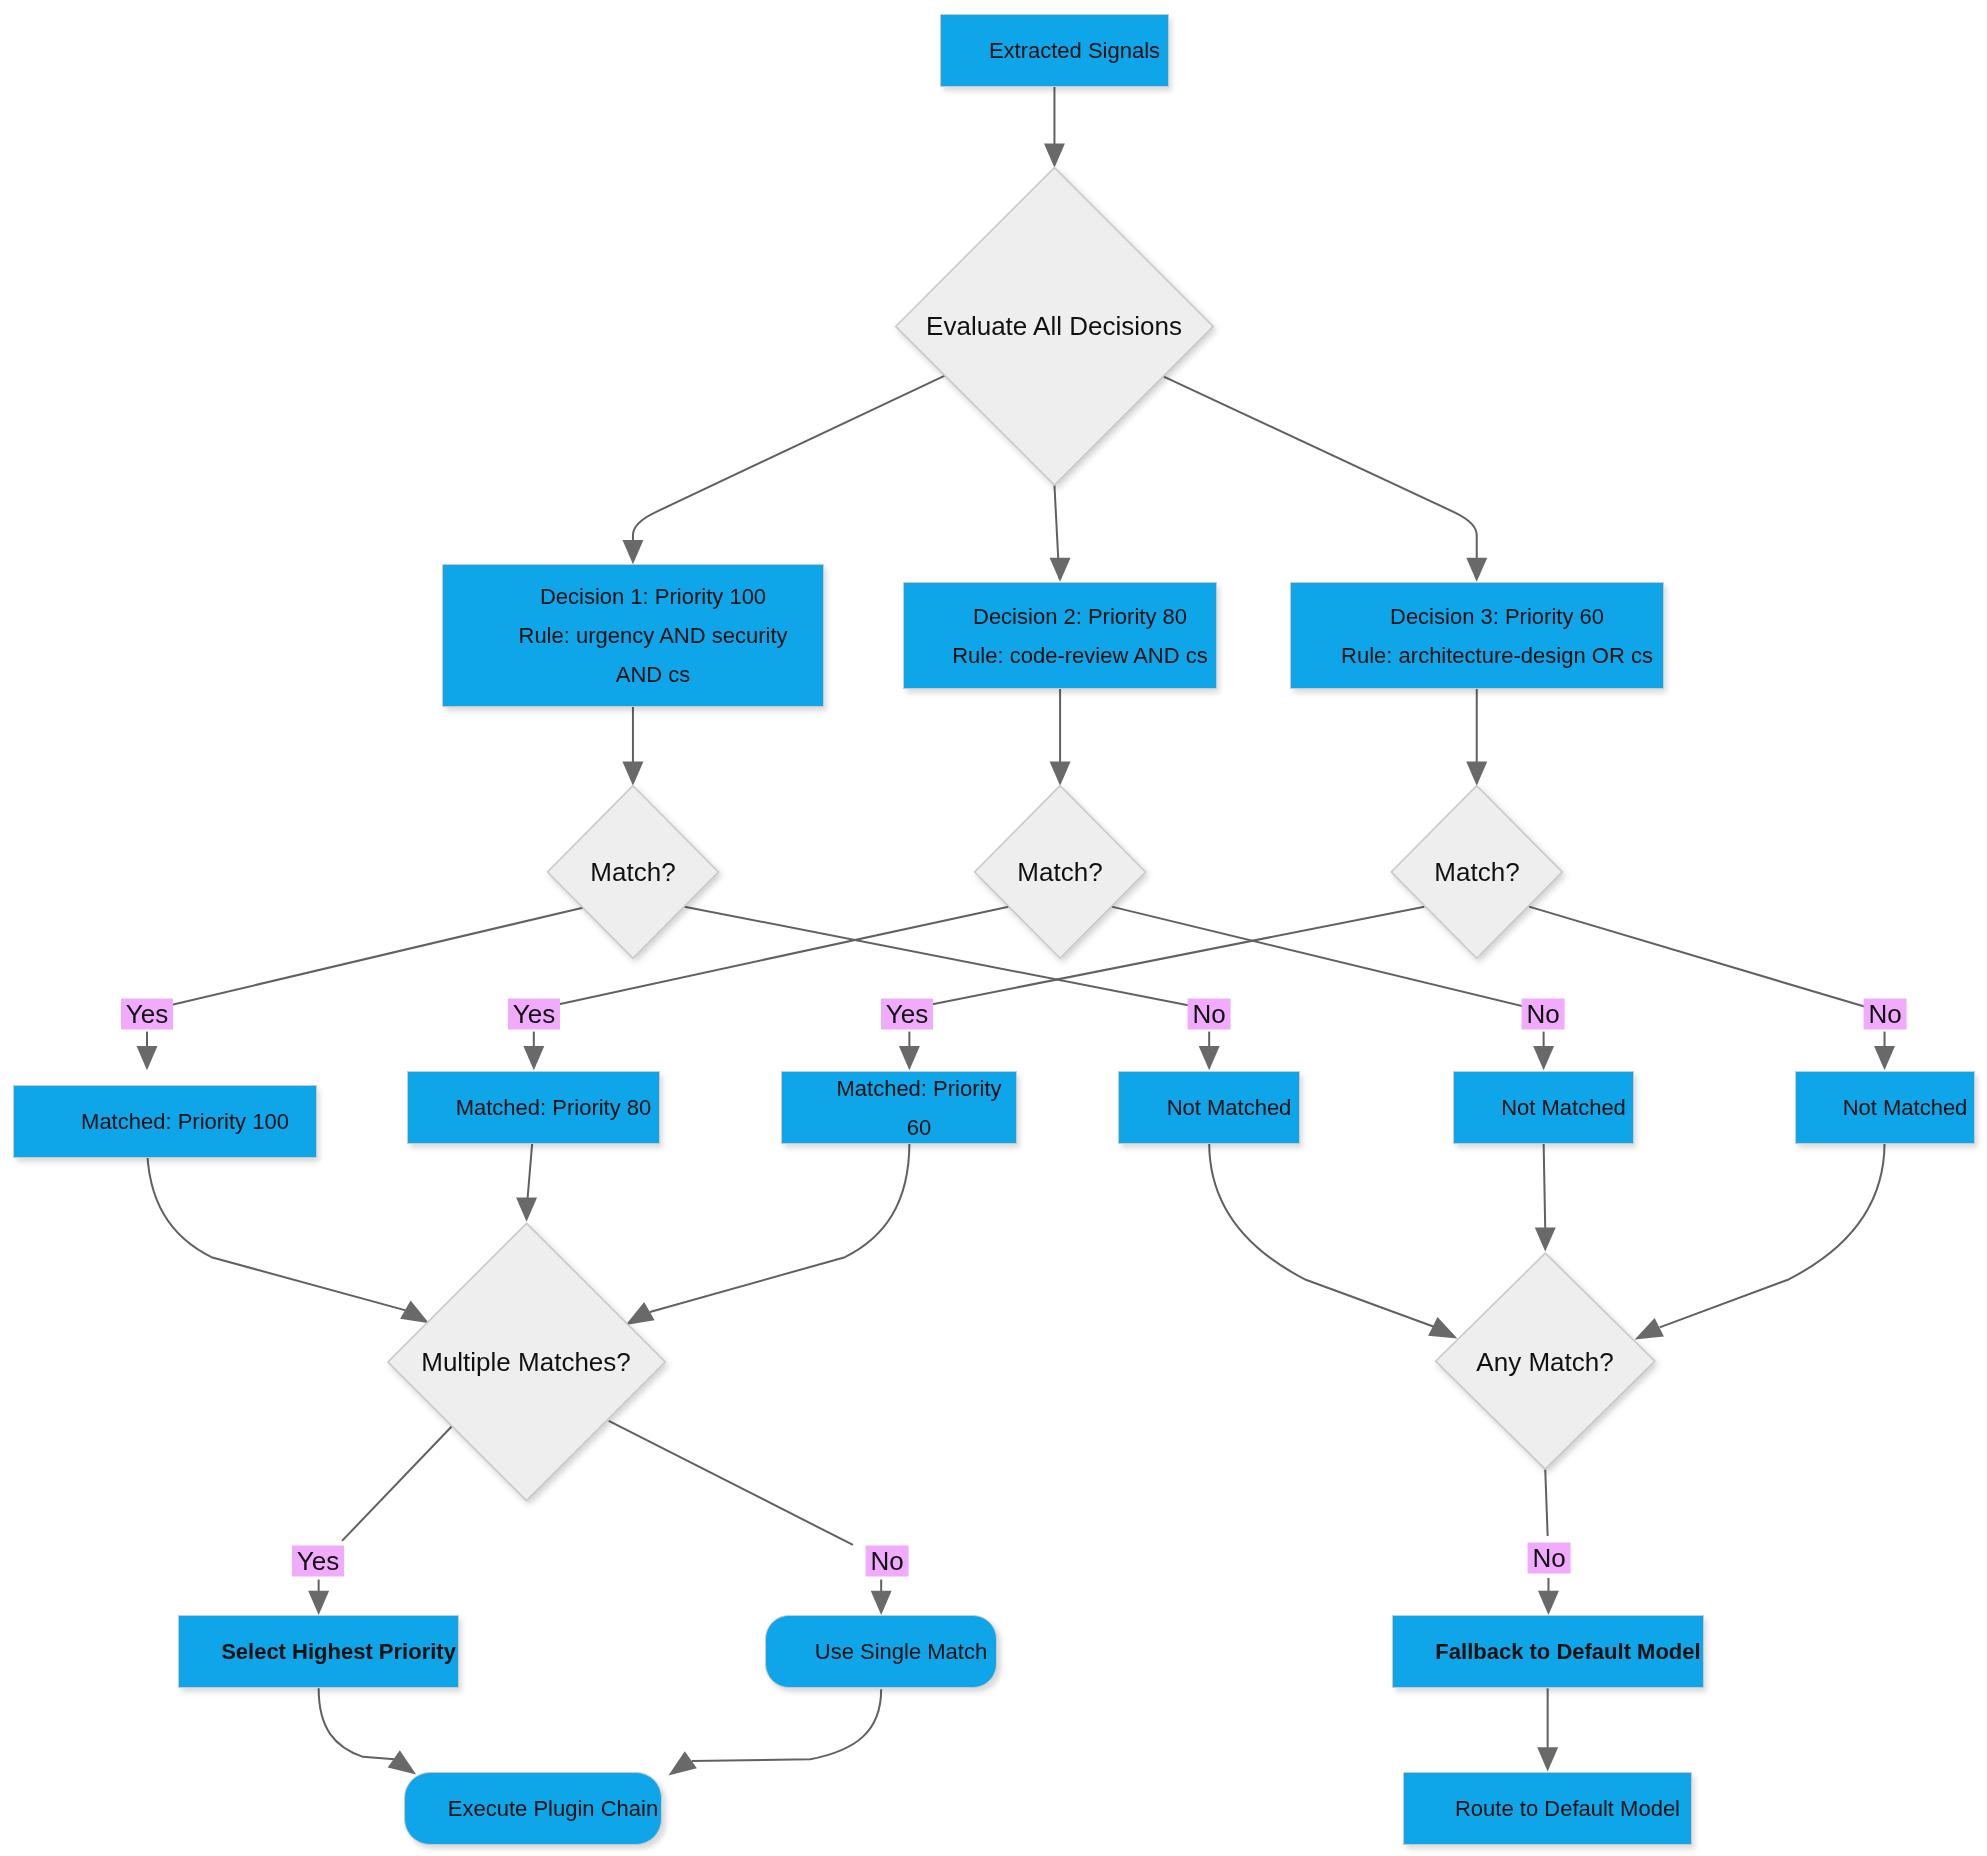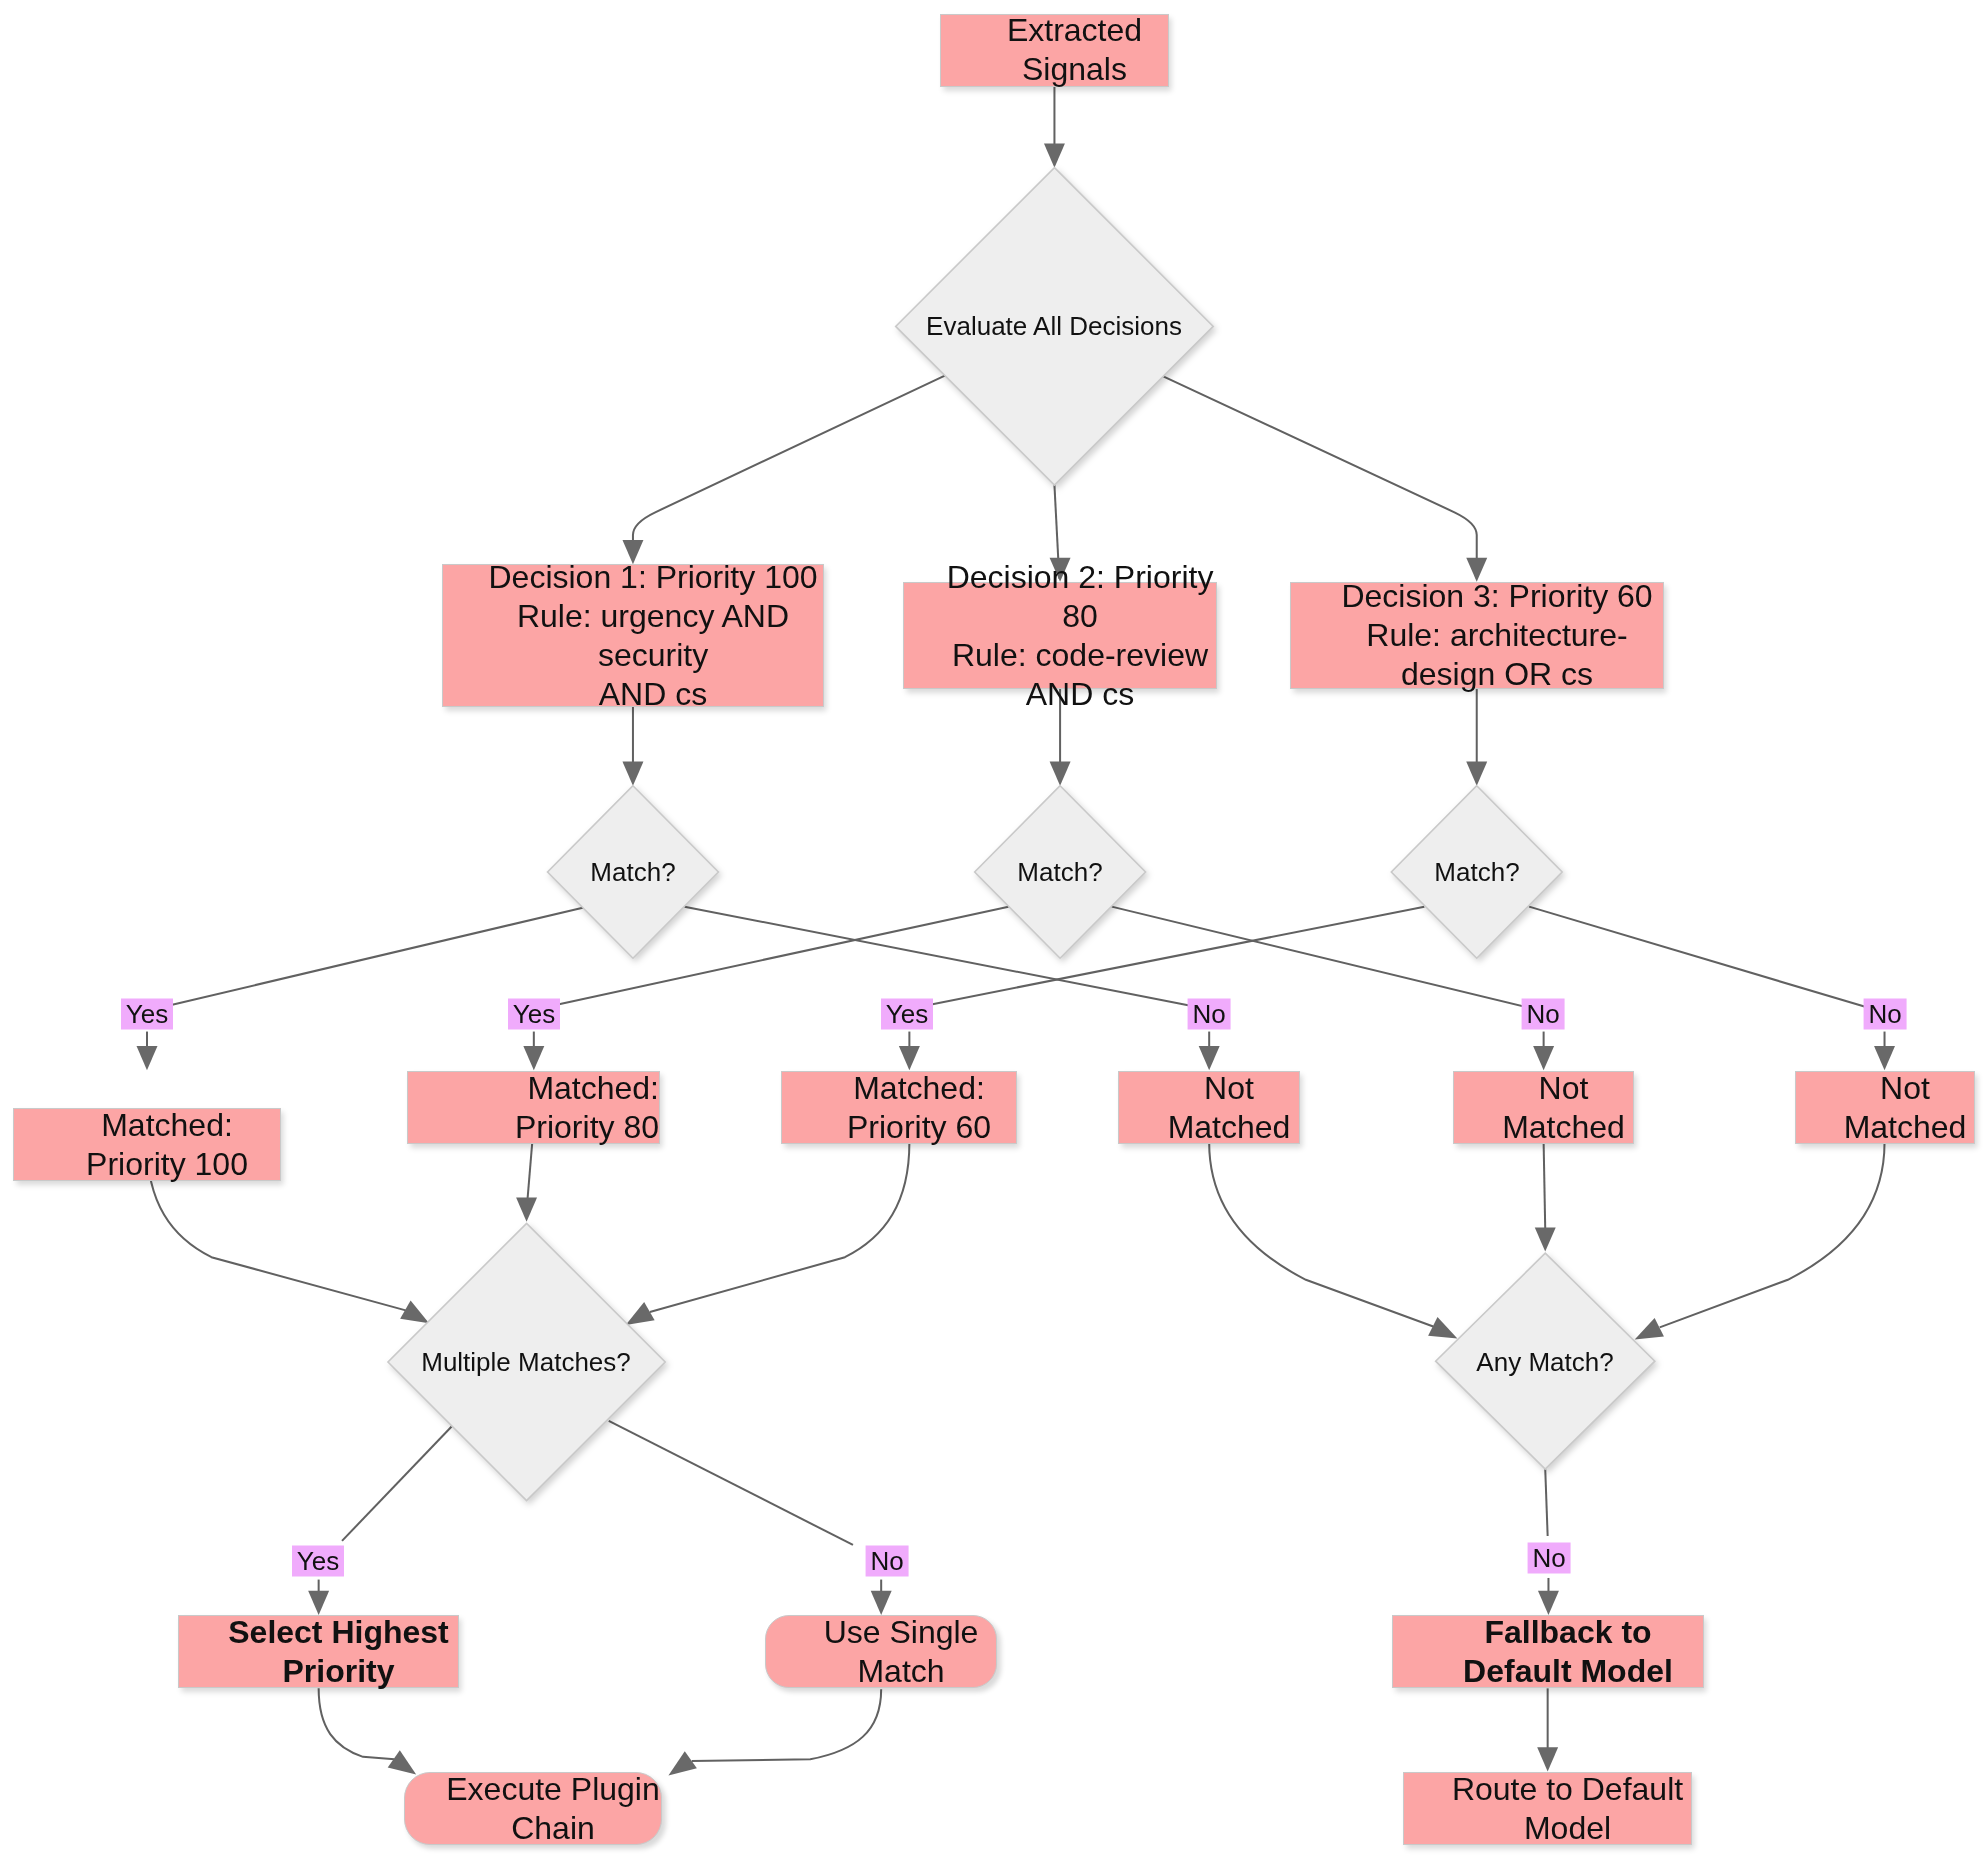--- a/index.html
+++ b/index.html
@@ -3,22 +3,22 @@
 <meta charset="utf-8">
 <style>
   html,body{margin:0;padding:0;background:#ffffff;}
   .canvas{position:relative;width:1988px;height:1856px;background:#ffffff;
           font-family:"Liberation Sans",sans-serif;color:#111111;overflow:hidden;}
   svg.layer{position:absolute;left:0;top:0;width:1988px;height:1856px;}
   .e{fill:none;stroke:#616161;stroke-width:2.5px;}
   .ah{fill:#696969;stroke:none;}
   .dshape{fill:#eeeeee;stroke:#c9c9c9;stroke-width:2px;filter:drop-shadow(3px 4px 4px rgba(0,0,0,.18));}
   .node{position:absolute;display:flex;align-items:center;justify-content:center;text-align:center;
-        background:#fca5a5;border:1.6px solid #c9c9c9;box-sizing:border-box;
-        box-shadow:3.2px 4px 5.6px rgba(0,0,0,.15);font-size:32px;line-height:39px;white-space:pre-line;padding-left:40px;}
+        background:#0ea5e9;border:1.6px solid #c9c9c9;box-sizing:border-box;
+        box-shadow:3.2px 4px 5.6px rgba(0,0,0,.15);font-size:22px;line-height:39px;white-space:pre-line;padding-left:40px;}
   .dlabel{position:absolute;transform:translate(-50%,-50%);font-size:26px;white-space:nowrap;}
   .elabel{position:absolute;transform:translate(-50%,-50%);font-size:26px;background:#f0abfc;padding:0 4.8px;}
 </style>
 </head>
 <body>
 
 <div class="canvas">
 
   <svg class="layer" viewBox="0 0 2466 2303" xmlns="http://www.w3.org/2000/svg">
     <g>
@@ -95,21 +95,21 @@
   </svg>
 
   <div class="node" style="left:940px;top:13.7px;width:229px;height:73px;">Extracted Signals</div>
   <div class="node" style="left:442px;top:564px;width:382px;height:143px;">Decision 1: Priority 100
 Rule: urgency AND security
 AND cs</div>
   <div class="node" style="left:903px;top:582px;width:314px;height:107px;">Decision 2: Priority 80
 Rule: code-review AND cs</div>
   <div class="node" style="left:1290px;top:582px;width:374px;height:107px;">Decision 3: Priority 60
 Rule: architecture-design OR cs</div>
-  <div class="node" style="left:13px;top:1108px;width:268px;height:73px;">Matched: Priority 100</div>
+  <div class="node" style="left:13px;top:1085px;width:304px;height:73px;">Matched: Priority 100</div>
   <div class="node" style="left:407px;top:1071px;width:253px;height:73px;text-align:right;">Matched: Priority 80</div>
   <div class="node" style="left:781px;top:1071px;width:236px;height:73px;">Matched: Priority 60</div>
   <div class="node" style="left:1118px;top:1071px;width:182px;height:73px;">Not Matched</div>
   <div class="node" style="left:1453px;top:1071px;width:181px;height:73px;">Not Matched</div>
   <div class="node" style="left:1795px;top:1071px;width:180px;height:73px;">Not Matched</div>
   <div class="node" style="left:178px;top:1615px;width:281px;height:73px;font-weight:bold;">Select Highest Priority</div>
   <div class="node" style="left:765px;top:1615px;width:232px;height:73px;border-radius:24px;">Use Single Match</div>
   <div class="node" style="left:1392px;top:1615px;width:312px;height:73px;font-weight:bold;">Fallback to Default Model</div>
   <div class="node" style="left:404px;top:1772px;width:258px;height:73px;border-radius:26px;">Execute Plugin Chain</div>
   <div class="node" style="left:1403px;top:1772px;width:289px;height:73px;">Route to Default Model</div>

